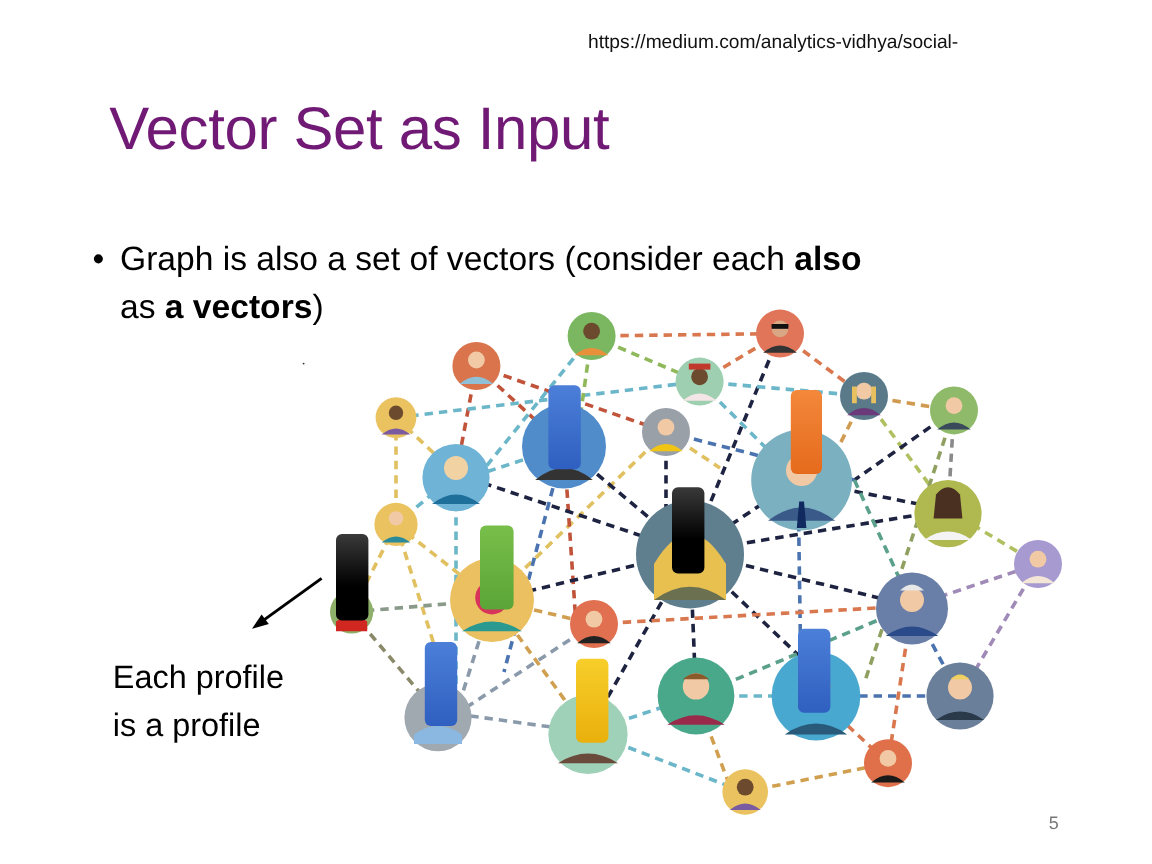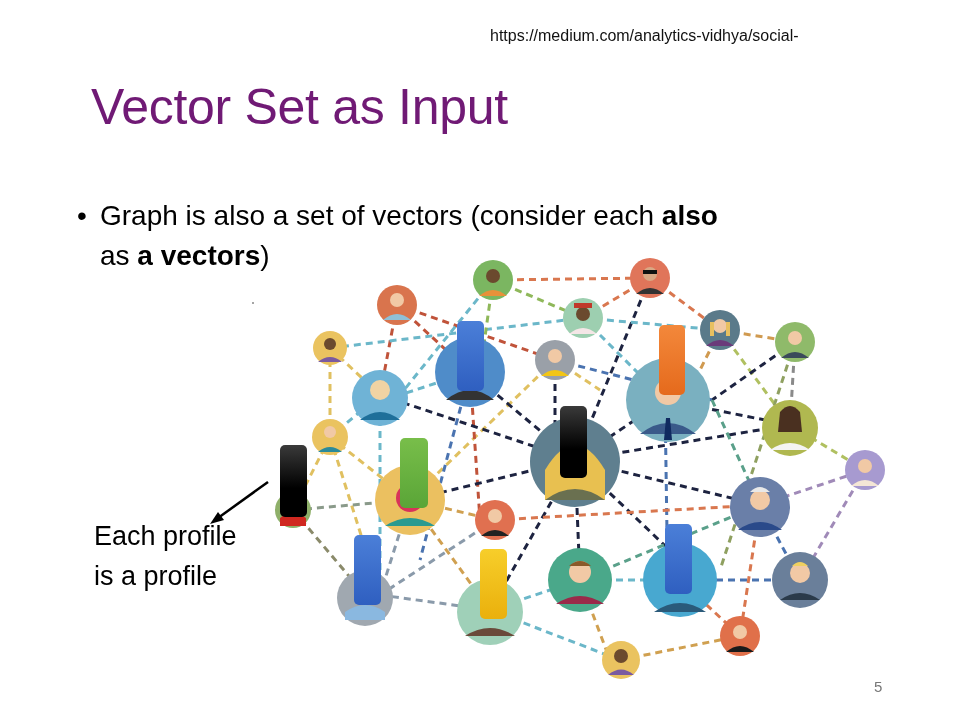--- a/index.html
+++ b/index.html
@@ -2,21 +2,21 @@
 <html><head>
 <meta charset="utf-8">
 <style>
   html, body { margin: 0; padding: 0; background: #ffffff; }
   body { width: 960px; height: 720px; position: relative; overflow: hidden; font-family: "Liberation Sans", sans-serif; color: #000; }
   .source { position: absolute; left: 490px; top: 22px; font-size: 16px; line-height: 28px; color: #111; }
   .title { position: absolute; left: 87px; top: 74px; font-size: 50px; font-weight: normal; color: #701a75; margin: 4px; letter-spacing: -0.3px; }
   .bullet { position: absolute; left: 77px; top: 196px; width: 800px; font-size: 28px; line-height: 40px; color: #000; }
   .bullet .dot { position: absolute; left: 0; top: 0; }
   .bullet .text { display: block; padding-left: 23px; }
-  .caption { position: absolute; left: 94px; top: 516px; font-size: 27px; line-height: 40px; color: #000; }
+  .caption { position: absolute; left: 94px; top: 544px; font-size: 27px; line-height: 40px; color: #000; }
   .pagenum { position: absolute; left: 874px; top: 678px; font-size: 15px; color: #777; }
   svg.net { position: absolute; left: 0; top: 0; }
 </style>
 </head>
 <body>
 
 <div class="source">
   <div>https://medium.com/analytics-vidhya/social-</div>
 </div>
 

